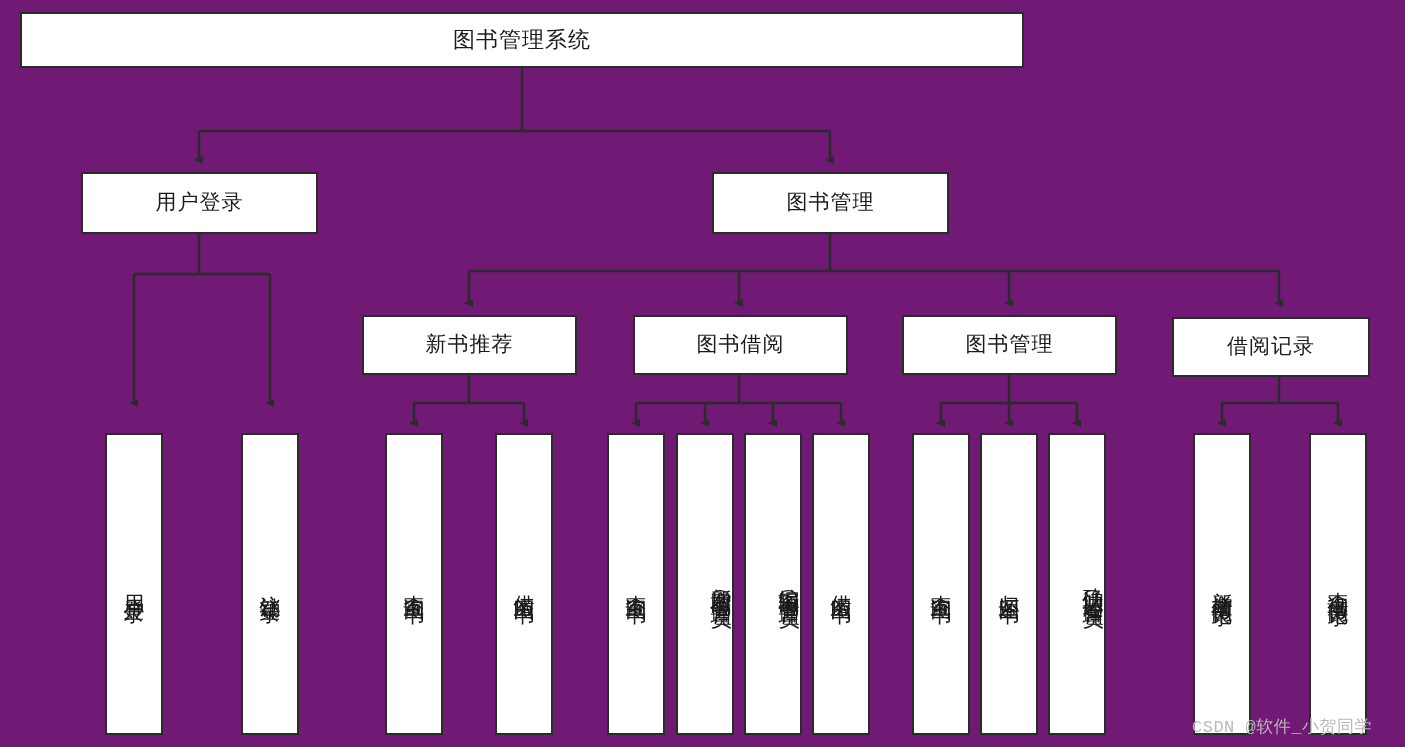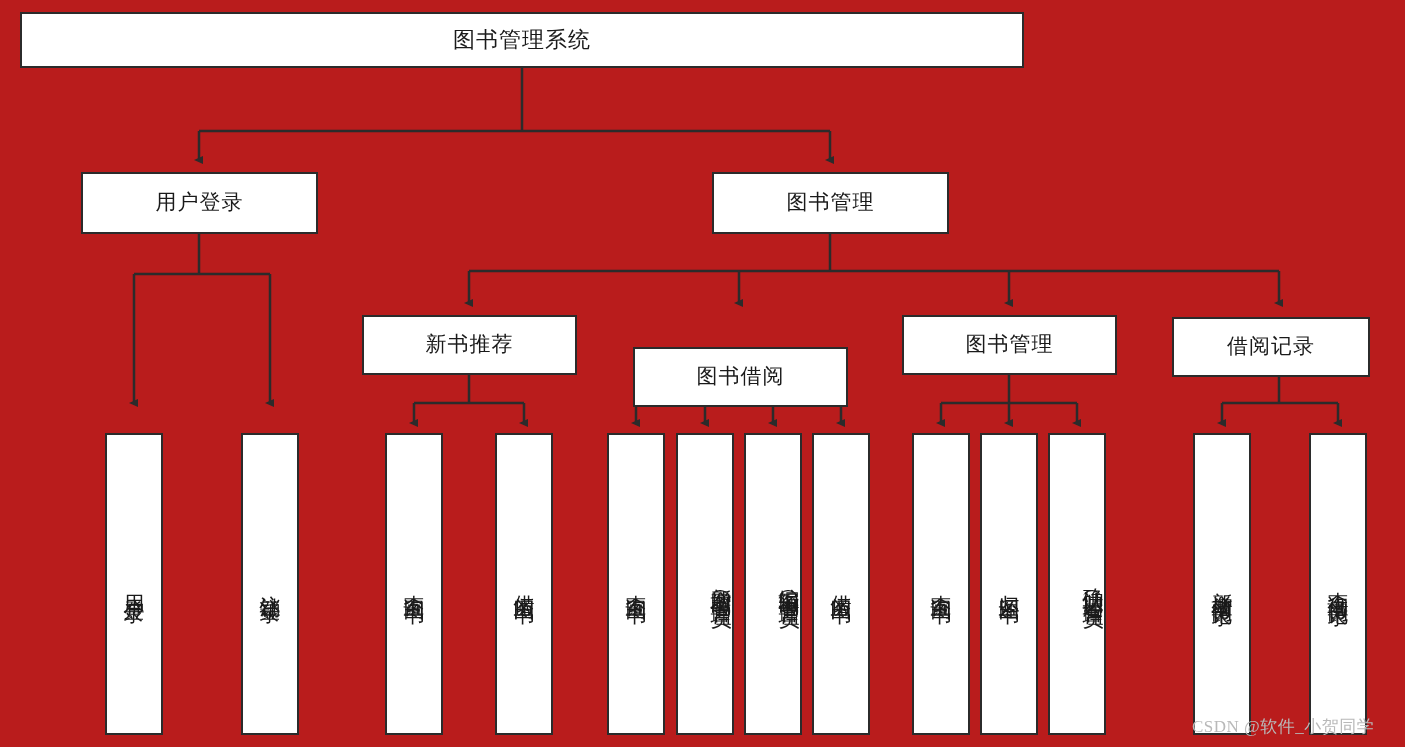--- a/index.html
+++ b/index.html
@@ -11,21 +11,21 @@
   body {
     font-family: "DejaVu Sans", "Liberation Sans", sans-serif;
     width: 1405px;
     height: 747px;
     overflow: hidden;
   }
   #canvas {
     position: relative;
     width: 1405px;
     height: 747px;
-    background: #b91c1c;
+    background: #701a75;
   }
   #edges {
     position: absolute;
     left: 0;
     top: 0;
     width: 1405px;
     height: 747px;
     pointer-events: none;
   }
   .node {
@@ -68,21 +68,21 @@
   }
   .node.vert.short {
     align-items: center;
   }
   .watermark {
     position: absolute;
     font-size: 17px;
     color: #b9b9b9;
     white-space: nowrap;
     letter-spacing: 0.5px;
-    font-family: Liberation Serif, serif;
+    font-family: Liberation Mono, monospace;
   }
 </style>
 </head>
 <body>
 
 <div id="canvas">
 
   <svg id="edges" viewBox="0 0 1405 747" xmlns="http://www.w3.org/2000/svg">
     <defs>
       <marker id="arrow" markerWidth="10" markerHeight="10" refX="5" refY="5" orient="auto" markerUnits="userSpaceOnUse">
@@ -140,21 +140,21 @@
   <div class="node horiz" style="left:81px; top:172px; width:237px; height:62px;">
     <span>用户登录</span>
   </div>
   <div class="node horiz" style="left:362px; top:315px; width:215px; height:60px;">
     <span>新书推荐</span>
   </div>
 
   <div class="node horiz" style="left:712px; top:172px; width:237px; height:62px;">
     <span>图书管理</span>
   </div>
-  <div class="node horiz" style="left:633px; top:315px; width:215px; height:60px;margin-top:32px;">
+  <div class="node horiz" style="left:633px; top:315px; width:215px; height:60px;">
     <span>图书借阅</span>
   </div>
   <div class="node horiz" style="left:902px; top:315px; width:215px; height:60px;">
     <span>图书管理</span>
   </div>
   <div class="node horiz" style="left:1172px; top:317px; width:198px; height:60px;">
     <span>借阅记录</span>
   </div>
 
   <div class="node vert short" style="left:105px; top:433px; width:58px; height:302px;">

